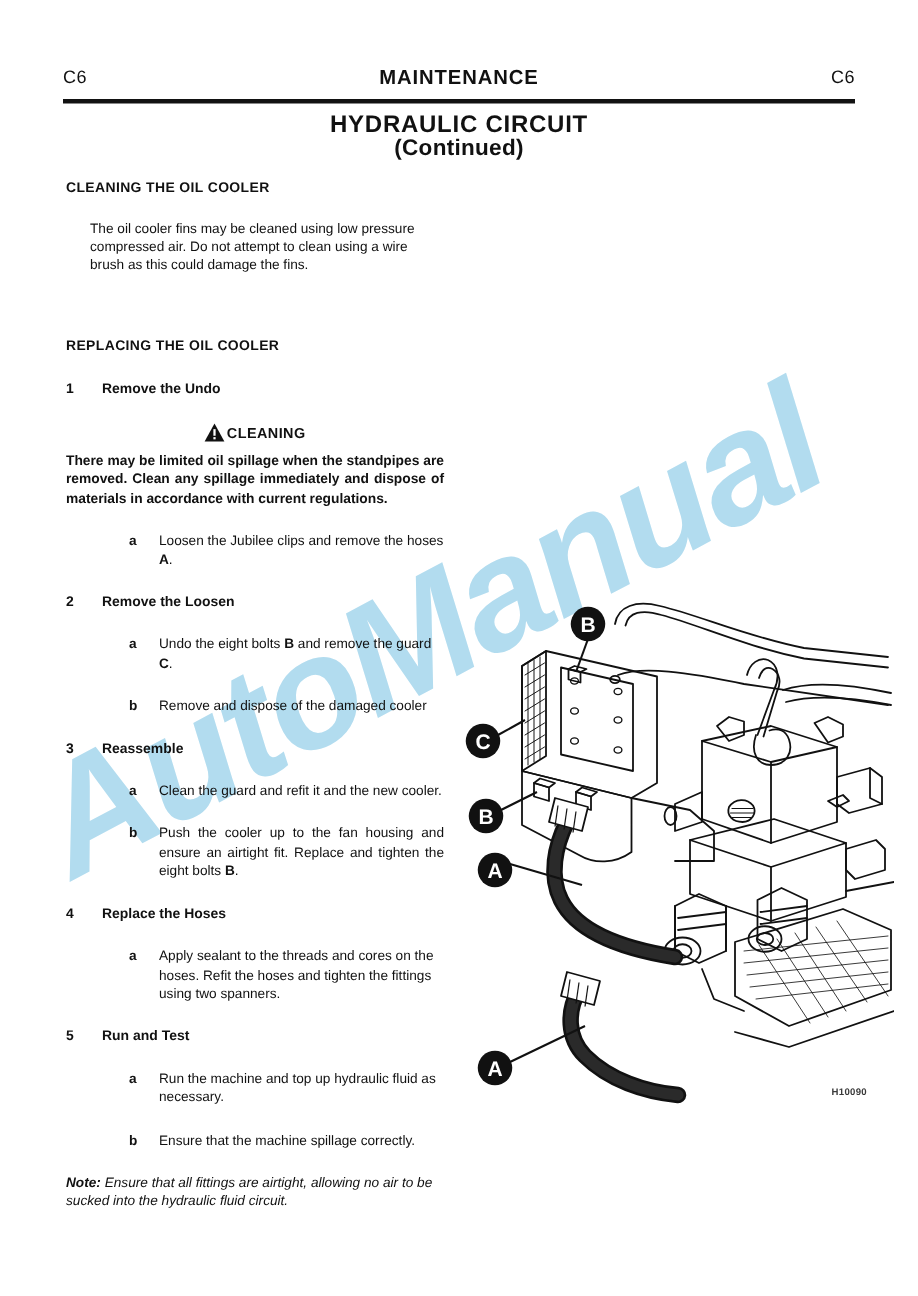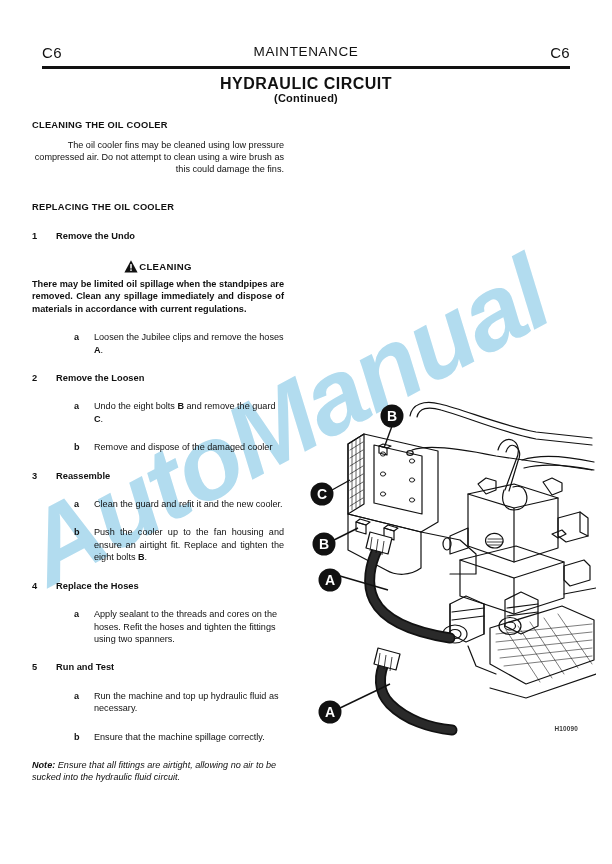--- a/index.html
+++ b/index.html
@@ -52,34 +52,34 @@
     width: 528px;
     z-index: 10;
   }
   #header .hdr-row {
     position: relative;
     height: 20px;
   }
   .hdr-left, .hdr-right {
     position: absolute;
     top: 0;
-    font-size: 15px;
+    font-size: 12px;
     font-weight: 400;
     letter-spacing: 0.3px;
   }
   .hdr-left { left: 0; }
   .hdr-right { right: 0; }
   .hdr-center {
     position: absolute;
     left: 0;
     right: 0;
     top: 0;
     text-align: center;
     font-size: 13.5px;
-    font-weight: 400;
+    font-weight: 700;
     letter-spacing: 0.6px;
   }
   #header .rule {
     margin-top: 2px;
     height: 2.6px;
     background: #121212;
     width: 100%;
   }
 
   
@@ -91,46 +91,45 @@
     text-align: center;
     z-index: 10;
   }
   #title-block .t1 {
     font-size: 16px;
     font-weight: 700;
     letter-spacing: 0.5px;
     line-height: 15px;
   }
   #title-block .t2 {
-    font-size: 11px;
+    font-size: 15px;
     font-weight: 700;
     letter-spacing: 0.2px;
     line-height: 15px;
   }
 
   
   #col-left {
     position: absolute;
-    left: 32px;
+    left: 44px;
     top: 120px;
     width: 252px;
     z-index: 10;
   }
 
   .sec-head {
     font-size: 9.3px;
     font-weight: 700;
     letter-spacing: 0.25px;
     margin: 0 0 9px 0;
   }
   .body-para {
     font-size: 9.1px;
     line-height: 12.2px;
-    margin: 0;
-    text-align: right;
+    margin: 16px;
   }
   .spacer-lg { height: 26px; }
   .spacer-md { height: 16px; }
   .spacer-sm { height: 9px; }
 
   
   .step {
     position: relative;
     padding-left: 24px;
     font-size: 9.3px;

